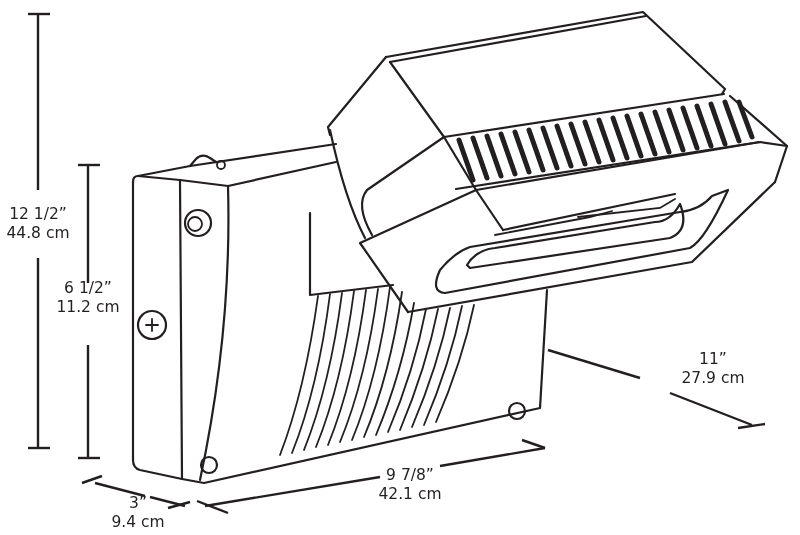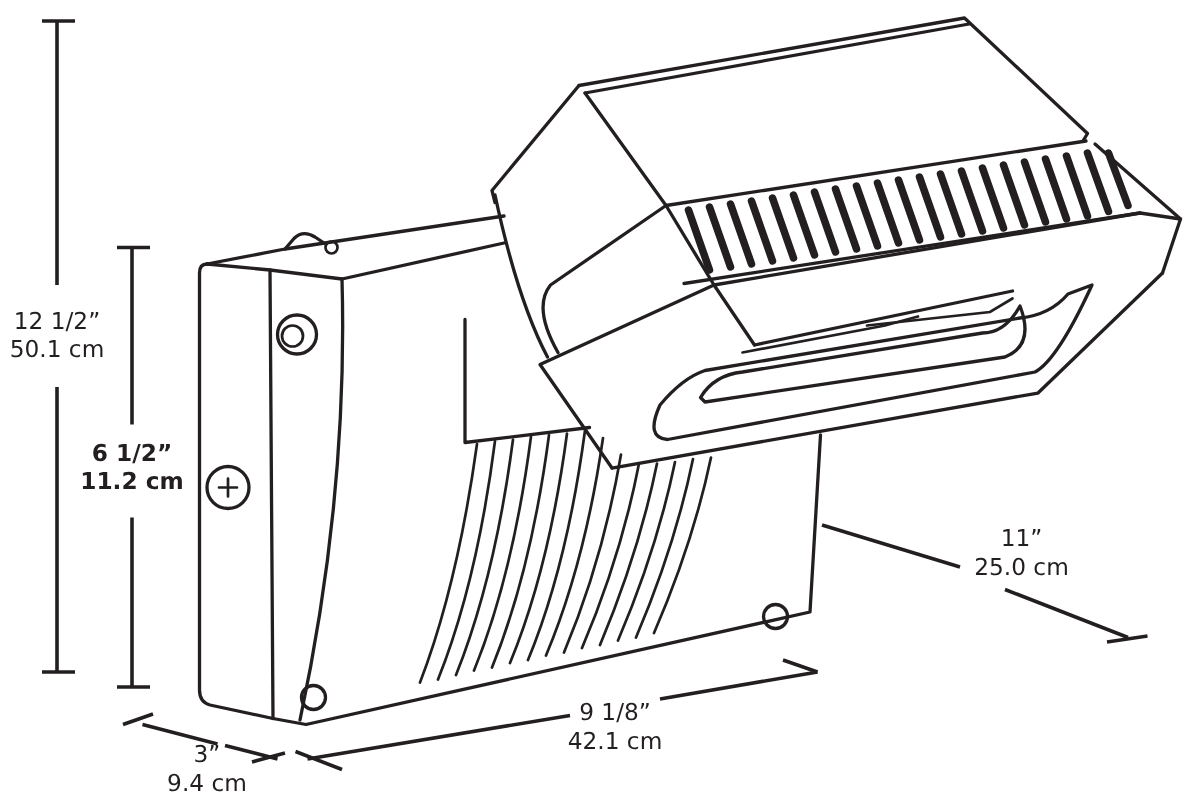--- a/index.html
+++ b/index.html
@@ -134,30 +134,30 @@
       <line class="slot" x1="697" y1="106" x2="711" y2="146"></line>
       <line class="slot" x1="711" y1="104" x2="725" y2="144"></line>
       <line class="slot" x1="725" y1="102" x2="739" y2="141"></line>
       <line class="slot" x1="739" y1="102" x2="752" y2="137"></line>
     </g>
   </g>
 </svg>
 
 <div class="lbl" style="left:0;top:205px;width:76px;">
   <span>12 1/2”</span>
-  <span>50.1 cm</span>
+  <span>44.8 cm</span>
 </div>
-<div class="lbl" style="left:50px;top:293px;width:76px;font-weight:bold;">
+<div class="lbl" style="left:50px;top:279px;width:76px;">
   <span>6 1/2”</span>
   <span>11.2 cm</span>
 </div>
-<div class="lbl" style="left:636px;top:350px;width:90px;">
+<div class="lbl" style="left:668px;top:350px;width:90px;">
   <span>11”</span>
-  <span>25.0 cm</span>
+  <span>27.9 cm</span>
 </div>
 <div class="lbl" style="left:365px;top:466px;width:90px;">
-  <span>9 1/8”</span>
+  <span>9 7/8”</span>
   <span>42.1 cm</span>
 </div>
 <div class="lbl" style="left:100px;top:494px;width:76px;">
   <span>3”</span>
   <span>9.4 cm</span>
 </div>
 
 </body></html>

